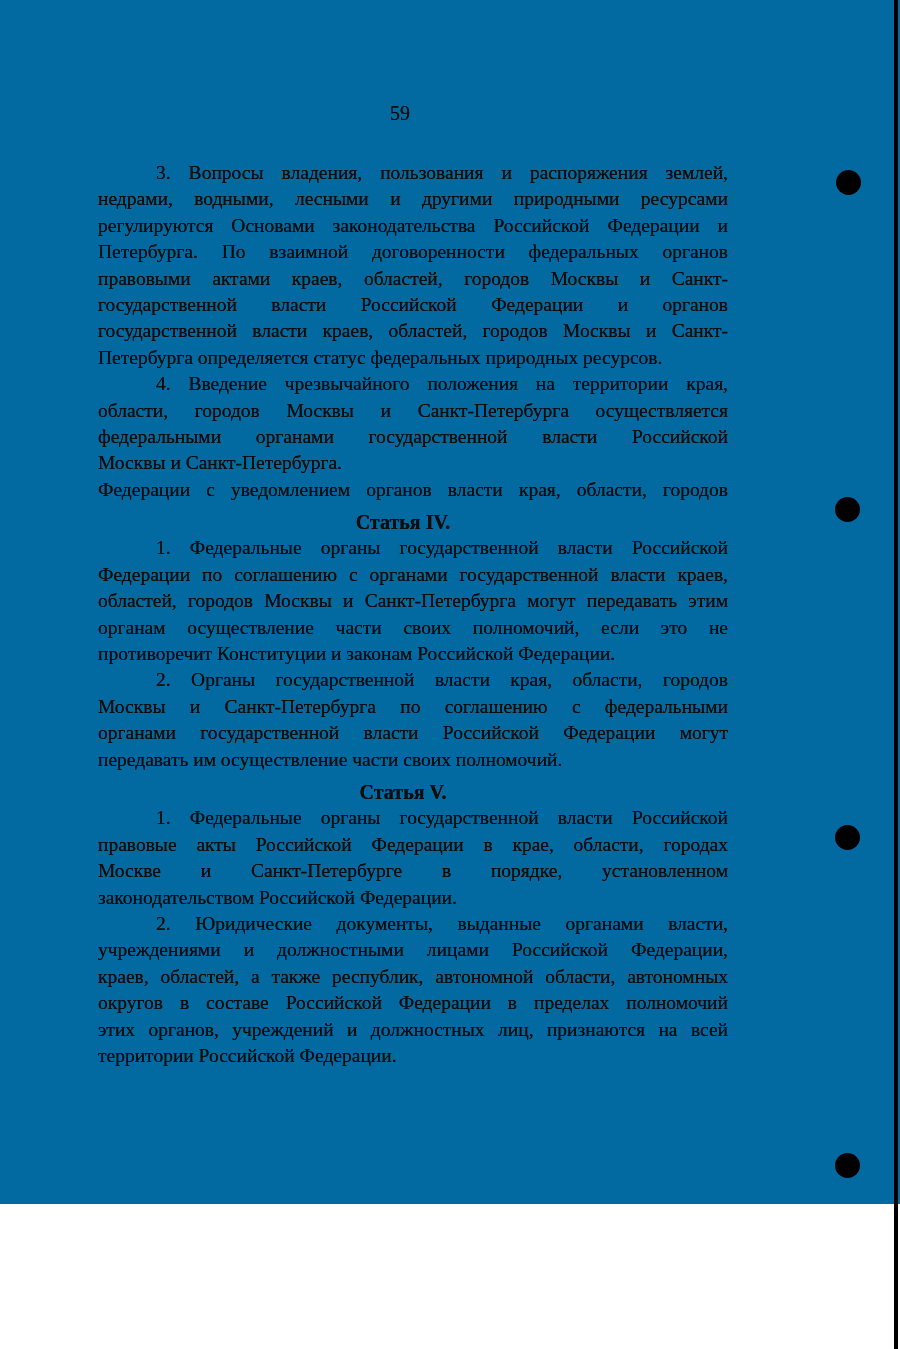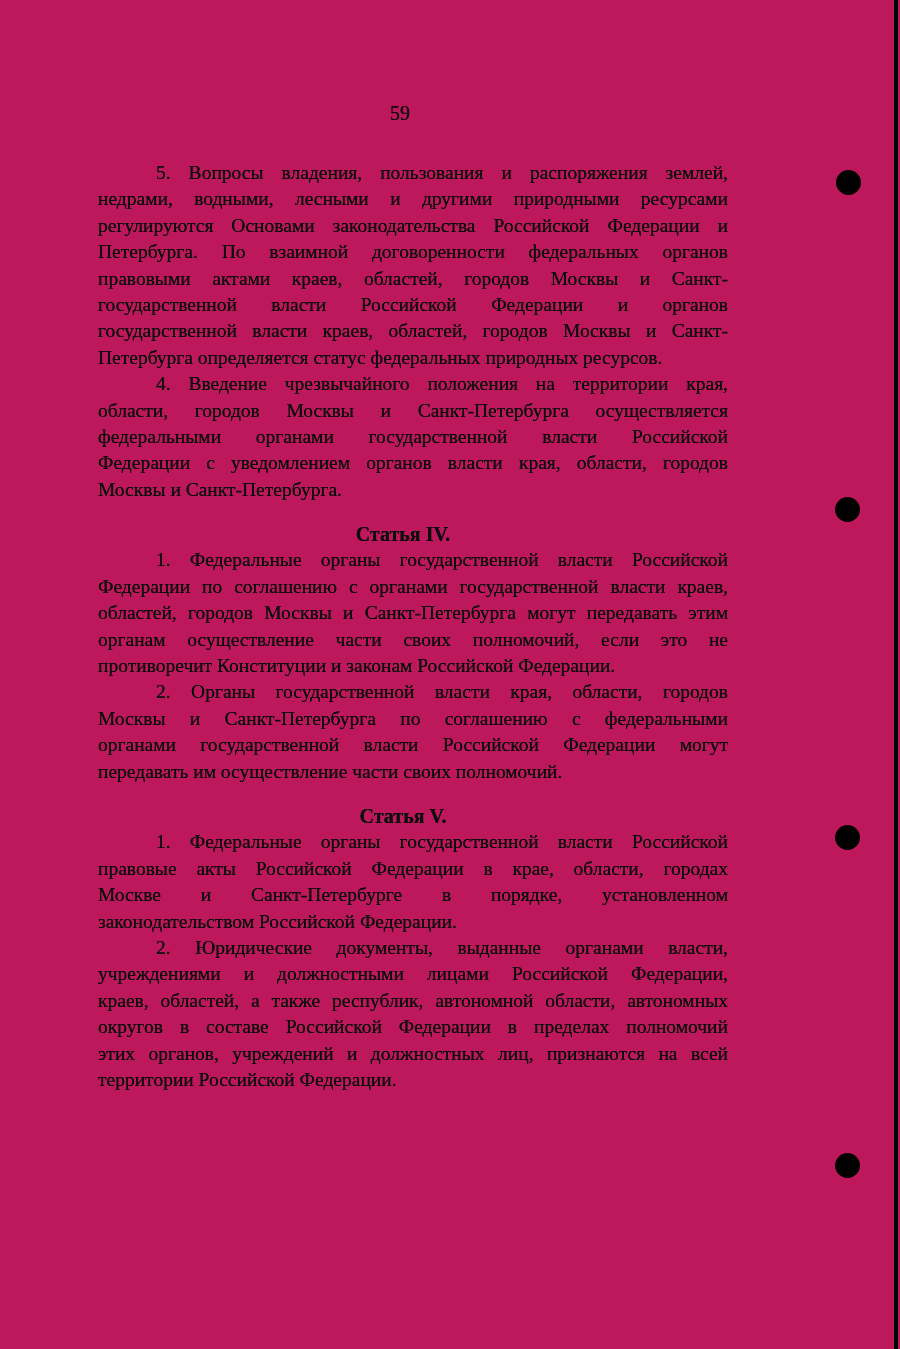--- a/index.html
+++ b/index.html
@@ -5,22 +5,22 @@
   html, body { margin: 0; padding: 0; }
   body {
     width: 900px; height: 1349px;
     background: #ffffff;
     font-family: "Liberation Serif", "DejaVu Serif", serif;
     position: relative;
     overflow: hidden;
   }
   .page {
     position: absolute; left: 0; top: 0;
-    width: 900px; height: 1349px;
-    background: #be185d;
+    width: 900px; height: 1204px;
+    background: #0369a1;
   }
   .column {
     position: absolute;
     left: 98px; top: 100px;
     width: 630px;
     color: #0d0d0d;
   }
   .page-number {
     font-size: 20px;
     line-height: 26px;
@@ -37,56 +37,56 @@
     white-space: nowrap;
     overflow: visible;
     text-shadow: 0 0 0.5px currentColor;
   }
   .line.first { padding-left: 58px; }
   .heading {
     font-size: 20px;
     line-height: 26.4px;
     font-weight: 700;
     text-align: center;
-    margin-top: 18px;
+    margin-top: 6px;
     transform: translateX(-10px);
     text-shadow: 0 0 0.6px currentColor;
   }
   .dot {
     position: absolute;
     border-radius: 50%;
   }
   .edge-line {
     position: absolute; top: 0;
     height: 1349px;
   }
 </style>
 </head>
 <body>
 
 <div class="page">
   <div class="column">
     <div class="page-number">59</div>
     <div id="doc-body">
         <div class="para">
-          <div class="line first"><span style="word-spacing: 13.1198px;">5. Вопросы владения, пользования и распоряжения землей,</span></div>
+          <div class="line first"><span style="word-spacing: 13.1198px;">3. Вопросы владения, пользования и распоряжения землей,</span></div>
           <div class="line"><span style="word-spacing: 16.5px;">недрами, водными, лесными и другими природными ресурсами</span></div>
           <div class="line"><span style="word-spacing: 13.0844px;">регулируются Основами законодательства Российской Федерации и</span></div>
           <div class="line"><span style="word-spacing: 18.8844px;">Петербурга. По взаимной договоренности федеральных органов</span></div>
           <div class="line"><span style="word-spacing: 16.6228px;">правовыми актами краев, областей, городов Москвы и Санкт-</span></div>
           <div class="line"><span style="word-spacing: 29.5031px;">государственной власти Российской Федерации и органов</span></div>
           <div class="line"><span style="word-spacing: 10.4643px;">государственной власти краев, областей, городов Москвы и Санкт-</span></div>
           <div class="line last"><span>Петербурга определяется статус федеральных природных ресурсов.</span></div>
         </div>
         <div class="para">
           <div class="line first"><span style="word-spacing: 12.9193px;">4. Введение чрезвычайного положения на территории края,</span></div>
           <div class="line"><span style="word-spacing: 21.7563px;">области, городов Москвы и Санкт-Петербурга осуществляется</span></div>
           <div class="line"><span style="word-spacing: 29.832px; text-align: center;">федеральными органами государственной власти Российской</span></div>
+          <div class="line last"><span>Москвы и Санкт-Петербурга.</span></div>
           <div class="line"><span style="word-spacing: 11.2321px;">Федерации с уведомлением органов власти края, области, городов</span></div>
-          <div class="line last"><span>Москвы и Санкт-Петербурга.</span></div>
         </div>
         <div class="heading">Статья IV.</div>
         <div class="para">
           <div class="line first"><span style="word-spacing: 14.3px;">1. Федеральные органы государственной власти Российской</span></div>
           <div class="line"><span style="word-spacing: 7.06696px; margin-top: 25px;">Федерации по соглашению с органами государственной власти краев,</span></div>
           <div class="line"><span style="word-spacing: 6.34821px;">областей, городов Москвы и Санкт-Петербурга могут передавать этим</span></div>
           <div class="line"><span style="word-spacing: 16.846px;">органам осуществление части своих полномочий, если это не</span></div>
           <div class="line last"><span>противоречит Конституции и законам Российской Федерации.</span></div>
         </div>
         <div class="para">

